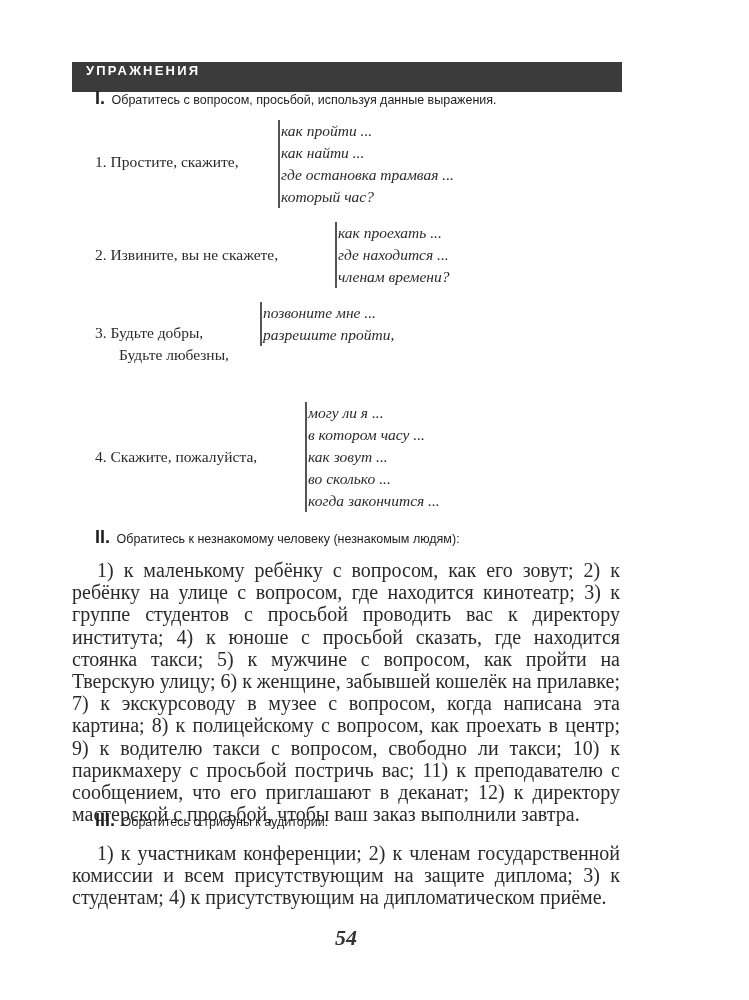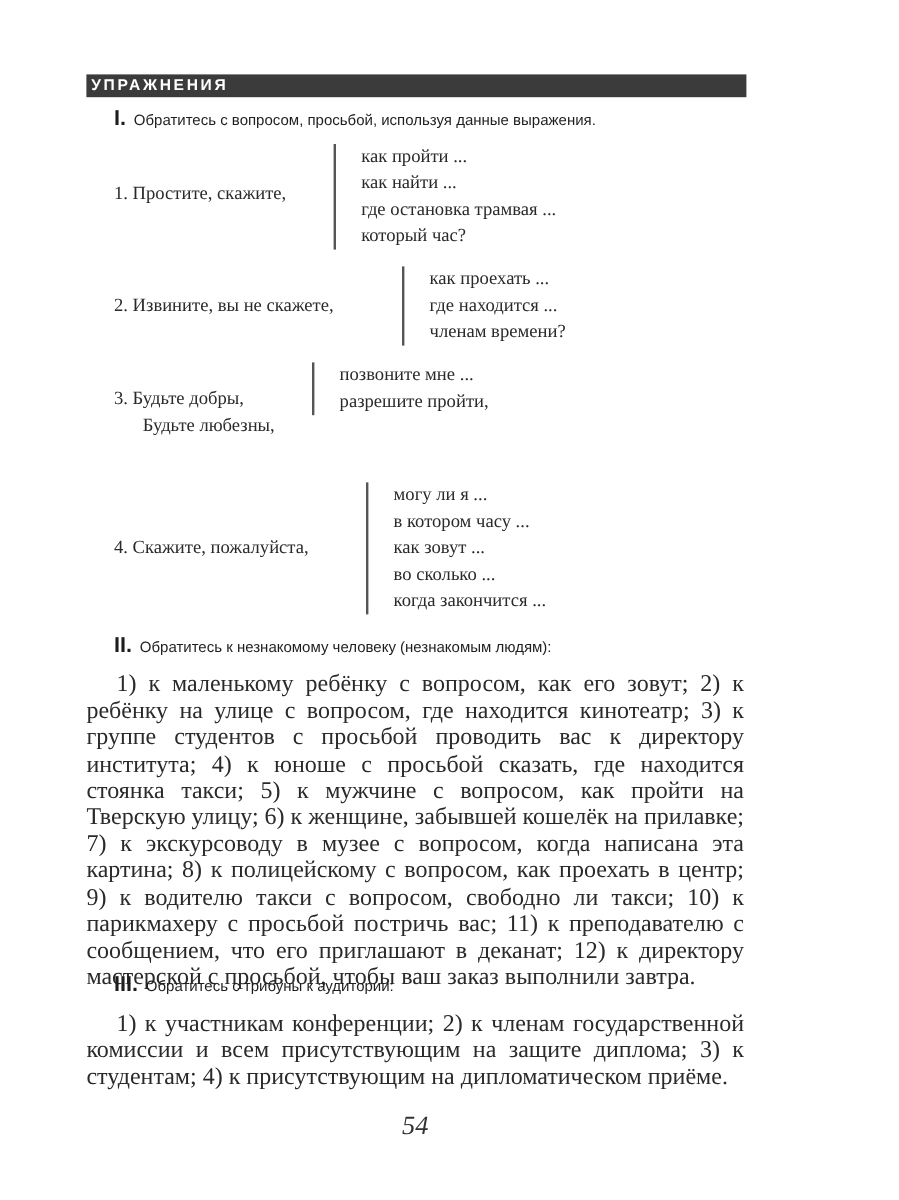--- a/index.html
+++ b/index.html
@@ -2,47 +2,47 @@
 <html><head>
   <meta charset="utf-8">
   <style>
     html, body { margin: 0; padding: 0; }
     body {
       width: 749px; height: 1000px; background: #ffffff; position: relative;
       overflow: hidden; color: #2a2a2a;
       font-family: "Liberation Serif", "DejaVu Serif", serif;
     }
     .header-bar {
-      position: absolute; left: 72px; top: 62px; width: 550px; height: 19px;
+      position: absolute; left: 72px; top: 62px; width: 550px; height: 30px;
       background: #3b3b3b; color: #ffffff;
       font-family: "Liberation Sans", "DejaVu Sans", sans-serif;
       font-weight: bold; font-size: 13px; letter-spacing: 2.2px;
-      line-height: 17px; padding-left: 4px; box-sizing: border-box;
+      line-height: 17px; padding-left: 14px; box-sizing: border-box;
     }
     .sec-title {
       position: absolute; left: 95px;
       font-family: "Liberation Sans", "DejaVu Sans", sans-serif;
       font-size: 12.5px; color: #1e1e1e; white-space: nowrap;
     }
     .sec-title .roman { font-size: 18px; font-weight: bold; margin-right: 3px; }
     .ex {
       position: absolute; left: 95px; font-size: 15.5px; line-height: 22px;
     }
     .ex .lead { position: absolute; white-space: nowrap; }
     .ex .bracket {
-      position: absolute; border-left: 2px solid #555; padding-left: 21px;
+      position: absolute; border-left: 2px solid #555; padding-left: 1px; font-style: italic;
     }
     .ex .bracket div { white-space: nowrap; line-height: 22px; }
     .para {
       position: absolute; left: 72px; width: 548px; font-size: 20px;
       line-height: 22.2px; text-align: justify; text-indent: 25px;
     }
     .page-num {
       position: absolute; left: 335px; top: 925px; font-size: 22px;
-      font-style: italic; font-weight: normal; color: #333;
+      font-style: italic; font-weight: bold; color: #333;
     }
   </style>
 </head>
 <body>
 
 <div class="header-bar">УПРАЖНЕНИЯ</div>
 
 <div class="sec-title" style="top:88px;">
   <span class="roman">I.</span>
   <span>Обратитесь с вопросом, просьбой, используя данные выражения.</span>

